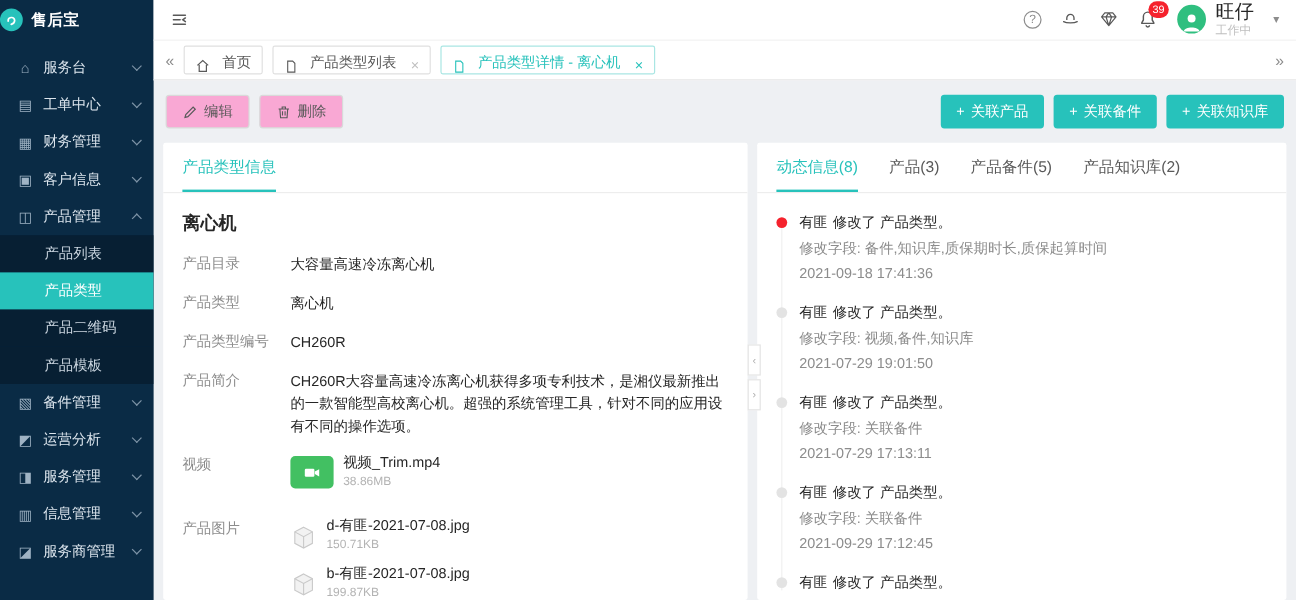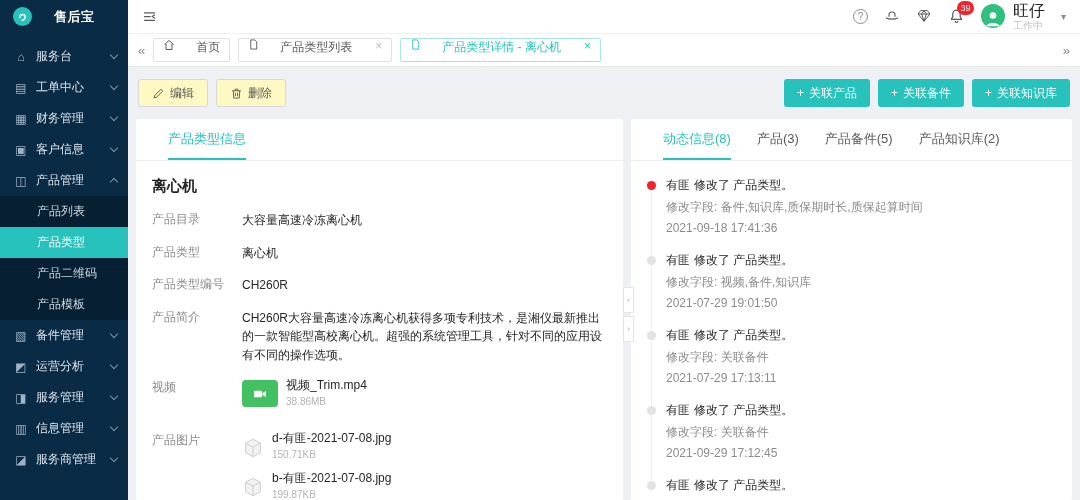--- a/index.html
+++ b/index.html
@@ -5,21 +5,21 @@
   :root{
     --accent:#27c2bb; --sidebar:#0a2b45; --badge:#f5222d; --avatar:#2fbf7f; --video-icon:#42c062;
   }
   *{box-sizing:border-box;margin:0;padding:0}
   html,body{width:1080px;height:500px;overflow:hidden;background:#eef0f3;
     font-family:"Liberation Sans","DejaVu Sans",sans-serif;font-size:12px;color:#262626}
   .app{display:flex;width:1080px;height:500px}
 
   
   .sidebar{width:128px;flex:none;background:var(--sidebar);display:flex;flex-direction:column;overflow:hidden}
-  .logo{height:33px;display:flex;align-items:center;gap:22px;padding-left:13px;flex:none}
+  .logo{height:33px;display:flex;align-items:center;gap:7px;flex:none}
   .logo-ico{width:19px;height:19px;border-radius:50%;background:var(--accent);display:flex;align-items:center;justify-content:center;flex:none}
   .logo-text{color:#fff;font-size:13px;font-weight:700;letter-spacing:.5px}
   .nav{flex:1;padding-top:8px}
   .nav-item{height:31px;display:flex;align-items:center;gap:8px;padding:0 11px 0 14px;color:#dce5ed;cursor:pointer}
   .nav-ico{width:14px;text-align:center;color:#9fb3c4;font-size:12px}
   .nav-label{flex:1}
   .chev{width:6px;height:6px;border-right:1.2px solid #7d93a6;border-bottom:1.2px solid #7d93a6;transform:rotate(45deg);margin-top:-3px;flex:none}
   .chev.up{transform:rotate(-135deg);margin-top:3px}
   .nav-sub{height:31px;display:flex;align-items:center;padding-left:37px;background:#071f33;color:#ccd7e1;cursor:pointer}
   .nav-sub.active{background:var(--accent);color:#fff}
@@ -33,41 +33,41 @@
   .help-circle{width:15px;height:15px;border:1px solid #8c8c8c;border-radius:50%;font-size:10px;color:#8c8c8c;display:flex;align-items:center;justify-content:center}
   .bell-wrap{position:relative}
   .badge{position:absolute;top:-7px;right:-9px;min-width:17px;height:14px;background:var(--badge);color:#fff;font-size:9px;border-radius:8px;display:flex;align-items:center;justify-content:center;padding:0 3px}
   .avatar{width:24px;height:24px;border-radius:50%;background:var(--avatar);display:flex;align-items:flex-end;justify-content:center;overflow:hidden;flex:none}
   .user-meta{line-height:1.15;margin-left:-8px}
   .user-name{font-size:16px;color:#262626}
   .user-status{font-size:10px;color:#bfbfbf}
   .caret{color:#8c8c8c;font-size:10px;cursor:pointer}
 
   .tabbar{height:33px;background:#fff;border-bottom:1px solid #e8e8e8;display:flex;align-items:center;gap:8px;padding:0 10px;flex:none}
-  .wtab{height:24px;display:inline-flex;align-items:flex-start;gap:21px;padding:0 9px;border:1px solid #e0e0e0;border-radius:2px;color:#595959;background:#fff;cursor:pointer;white-space:nowrap}
+  .wtab{height:24px;display:inline-flex;align-items:flex-end;gap:10px;padding:0 9px;border:1px solid #e0e0e0;border-radius:2px;color:#595959;background:#fff;cursor:pointer;white-space:nowrap}
   .wtab.active{color:var(--accent);border-color:#a9e6e3}
   .wtab-ico{display:flex;align-items:center;color:inherit}
   .wtab-x{color:#bfbfbf;margin-left:2px;cursor:pointer}
   .wtab.active .wtab-x{color:var(--accent)}
   .scroll-arrow{color:#8c8c8c;font-size:13px;cursor:pointer}
   .tab-spacer{flex:1}
 
   .content{flex:1;display:flex;flex-direction:column;padding:12px 8px 0 8px;min-height:0}
   .toolbar{display:flex;align-items:center;gap:8px;margin:0 2px 12px 2px;flex:none}
   .btn{height:28px;display:inline-flex;align-items:center;gap:5px;padding:0 13px;border-radius:3px;font-size:12px;cursor:pointer;white-space:nowrap}
-  .btn-plain{background:#fef9c3;border:1px solid #d9d9d9;color:#595959}
+  .btn-plain{background:#f9a8d4;border:1px solid #d9d9d9;color:#595959}
   .btn-primary{background:var(--accent);border:none;color:#fff}
   .btn-ico{display:flex;align-items:center}
   .toolbar-spacer{flex:1}
 
   .panels{position:relative;display:flex;gap:8px;flex:1;min-height:0}
   .card{background:#fff;border-radius:2px;display:flex;flex-direction:column;overflow:hidden}
   .left-card{width:487px;flex:none}
   .right-card{flex:1;min-width:0}
-  .card-head{height:42px;border-bottom:1px solid #ededed;display:flex;align-items:center;padding:0 32px;gap:26px;flex:none}
+  .card-head{height:42px;border-bottom:1px solid #ededed;display:flex;align-items:center;padding:0 16px;gap:26px;flex:none}
   .card-tab{height:100%;display:flex;align-items:center;border-bottom:2px solid transparent;font-size:13px;color:#595959;cursor:pointer;white-space:nowrap}
   .card-tab.active{color:var(--accent);border-bottom-color:var(--accent)}
   .card-body{flex:1;overflow:hidden;padding:14px 16px}
 
   .detail-title{font-size:15px;font-weight:700;color:#262626;margin:2px 0 15px 0}
   .field{display:flex;margin-bottom:14px}
   .field-label{width:90px;flex:none;color:#8c8c8c}
   .field-value{flex:1;color:#262626;line-height:1.55}
   .file-row{display:flex;align-items:center;gap:8px;margin-bottom:9px}
   .file-ico{display:flex;align-items:center;flex:none}

